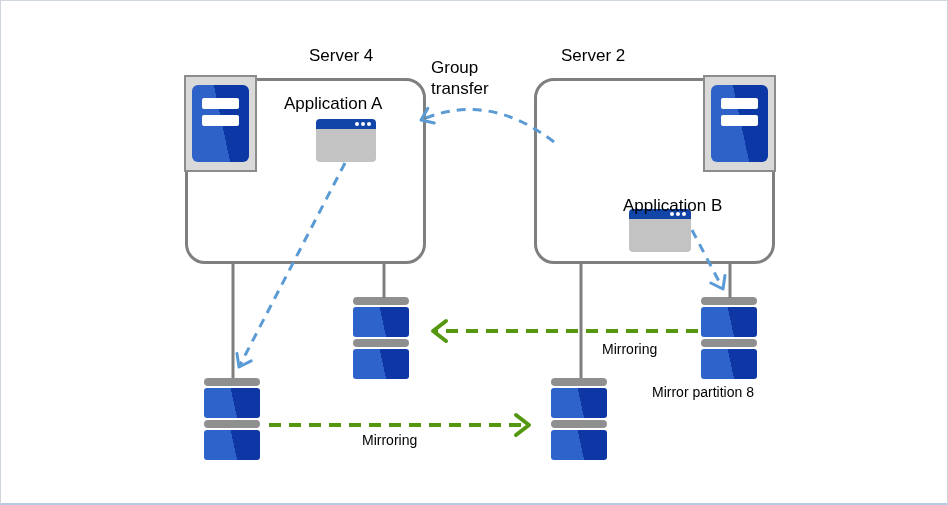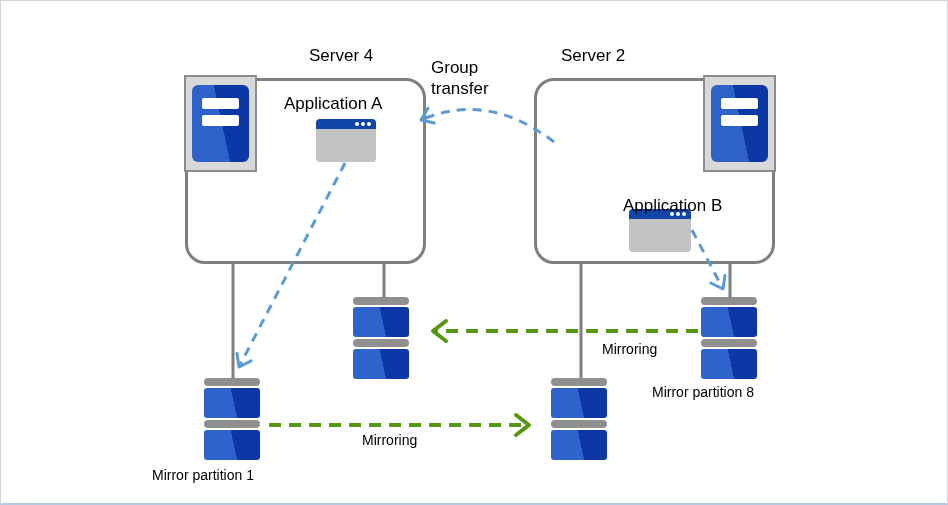--- a/index.html
+++ b/index.html
@@ -105,21 +105,20 @@
     <div class="disk-platter"></div>
   </div>
 
   <div class="lbl" style="left:308px; top:45px;">Server 4</div>
   <div class="lbl" style="left:560px; top:45px;">Server 2</div>
   <div class="lbl" style="left:283px; top:93px;">Application A</div>
   <div class="lbl" style="left:622px; top:195px;">Application B</div>
   <div class="lbl lbl-center" style="left:430px; top:56px; width:104px;">Group transfer</div>
   <div class="lbl lbl-big" style="left:601px; top:340px;">Mirroring</div>
   <div class="lbl lbl-big" style="left:361px; top:431px;">Mirroring</div>
-  <div class="lbl lbl-big" style="left:151px; top:466px;">Mirror partition 1</div>
   <div class="lbl lbl-big" style="left:651px; top:383px;">Mirror partition 8</div>
 
   <svg class="overlay" width="948" height="505" viewBox="0 0 948 505">
     <defs>
       <marker id="arrowBlue" markerWidth="20" markerHeight="22" refX="14" refY="11" orient="auto" markerUnits="userSpaceOnUse">
         <path d="M3,3 L14,11 L3,19" fill="none" stroke="#5b9bd5" stroke-width="3" stroke-linecap="round" stroke-linejoin="round"></path>
       </marker>
       <marker id="arrowGreen" markerWidth="22" markerHeight="26" refX="16" refY="13" orient="auto" markerUnits="userSpaceOnUse">
         <path d="M3,3 L16,13 L3,23" fill="none" stroke="#55970f" stroke-width="4" stroke-linecap="round" stroke-linejoin="round"></path>
       </marker>

